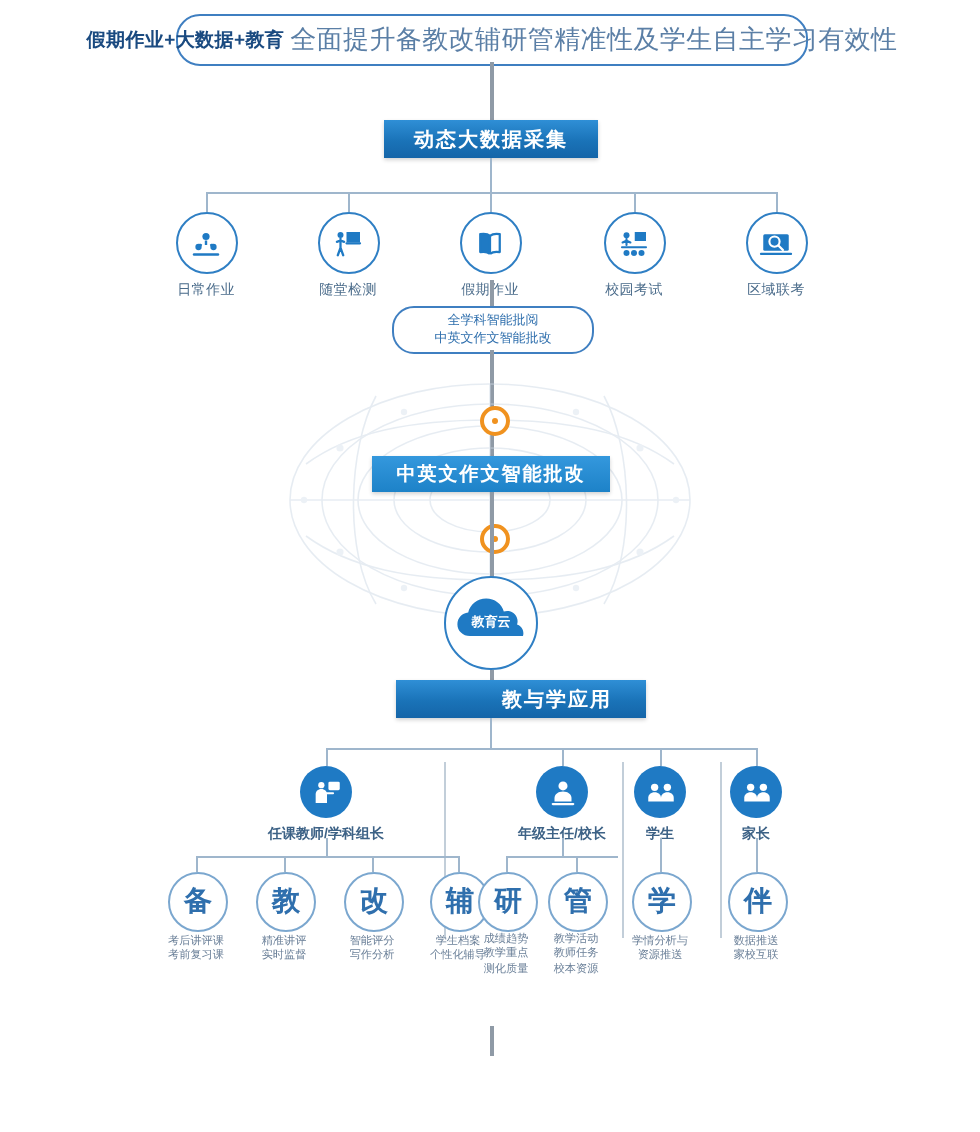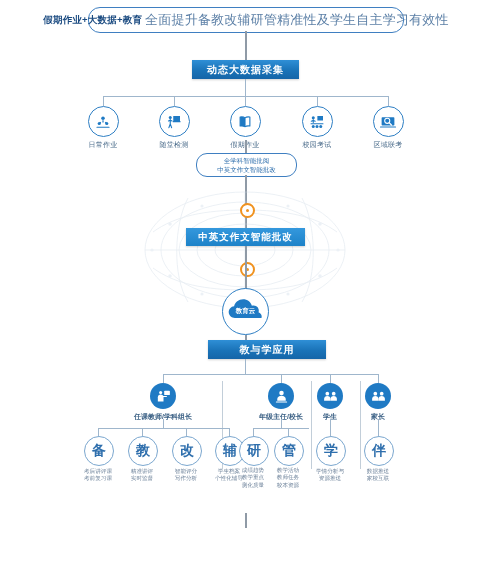--- a/index.html
+++ b/index.html
@@ -26,21 +26,21 @@
   
   .bar{
     position:absolute;display:flex;align-items:center;justify-content:center;
     color:#fff;font-weight:bold;letter-spacing:1px;
     background:linear-gradient(180deg,#2f8fd6 0%,#1a73b8 55%,#1565a8 100%);
     box-shadow:0 1px 2px rgba(0,0,0,.18);
   }
   #bar-collect{left:192px;top:60px;width:107px;height:19px;font-size:10px;}
   #bar-analyze{left:186px;top:228px;width:119px;height:18px;font-size:9.5px;
     background:linear-gradient(180deg,#3498dd 0%,#1d82c8 100%);}
-  #bar-apply{left:208px;top:340px;width:118px;height:19px;font-size:10px;}
+  #bar-apply{left:198px;top:340px;width:89px;height:19px;font-size:10px;padding-left:36px;}
   #bar-bottom{left:118px;top:528px;width:255px;height:26px;font-size:12px;
     border-radius:2px;}
 
   
   #pill-ai{
     position:absolute;left:196px;top:153px;width:99px;height:22px;
     border:1px solid #3f7fc1;border-radius:11px;
     display:flex;flex-direction:column;align-items:center;justify-content:center;
     line-height:9.5px;
   }

